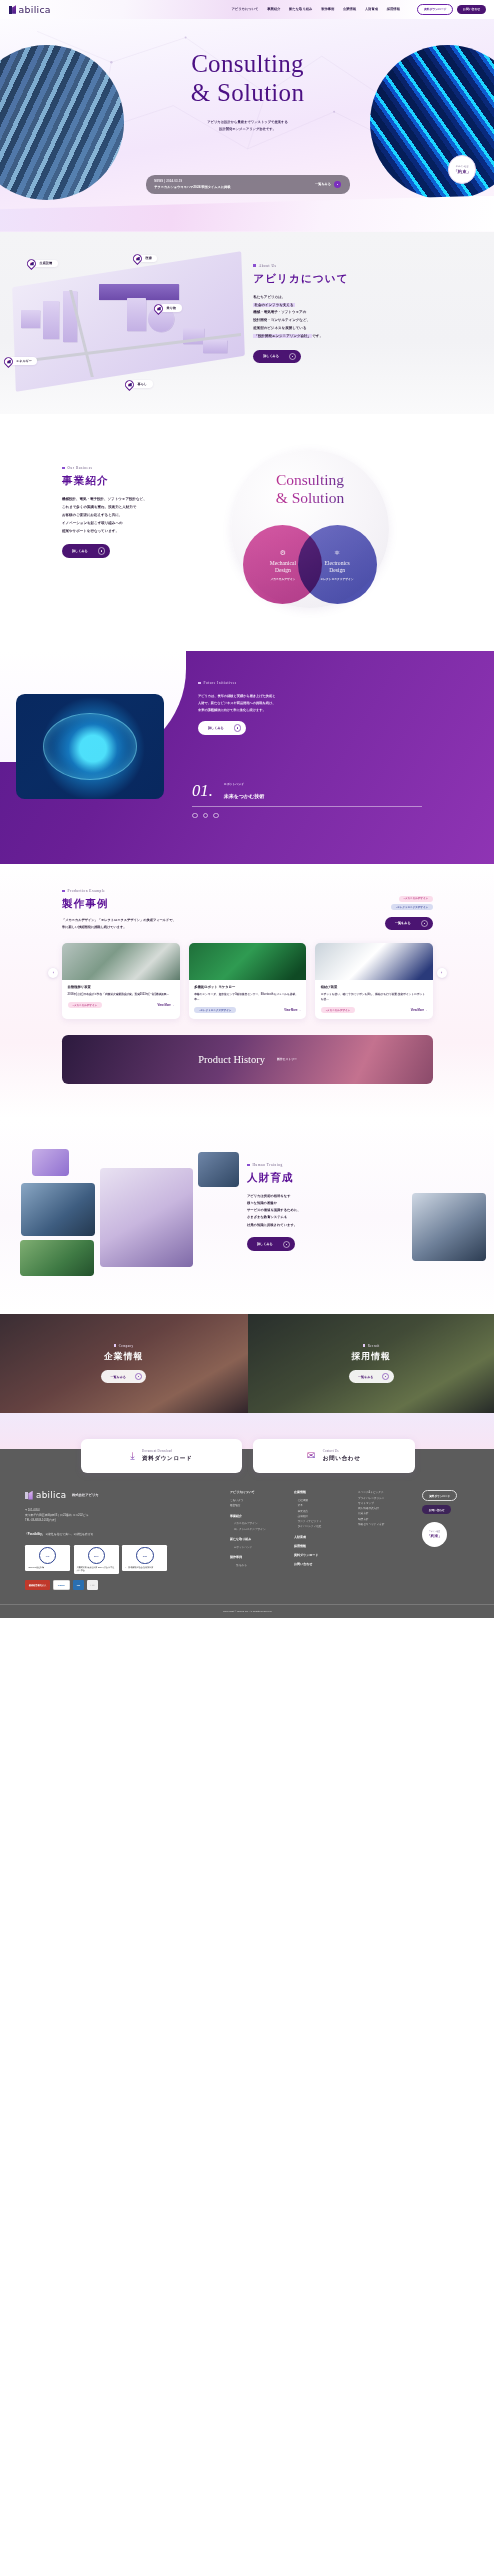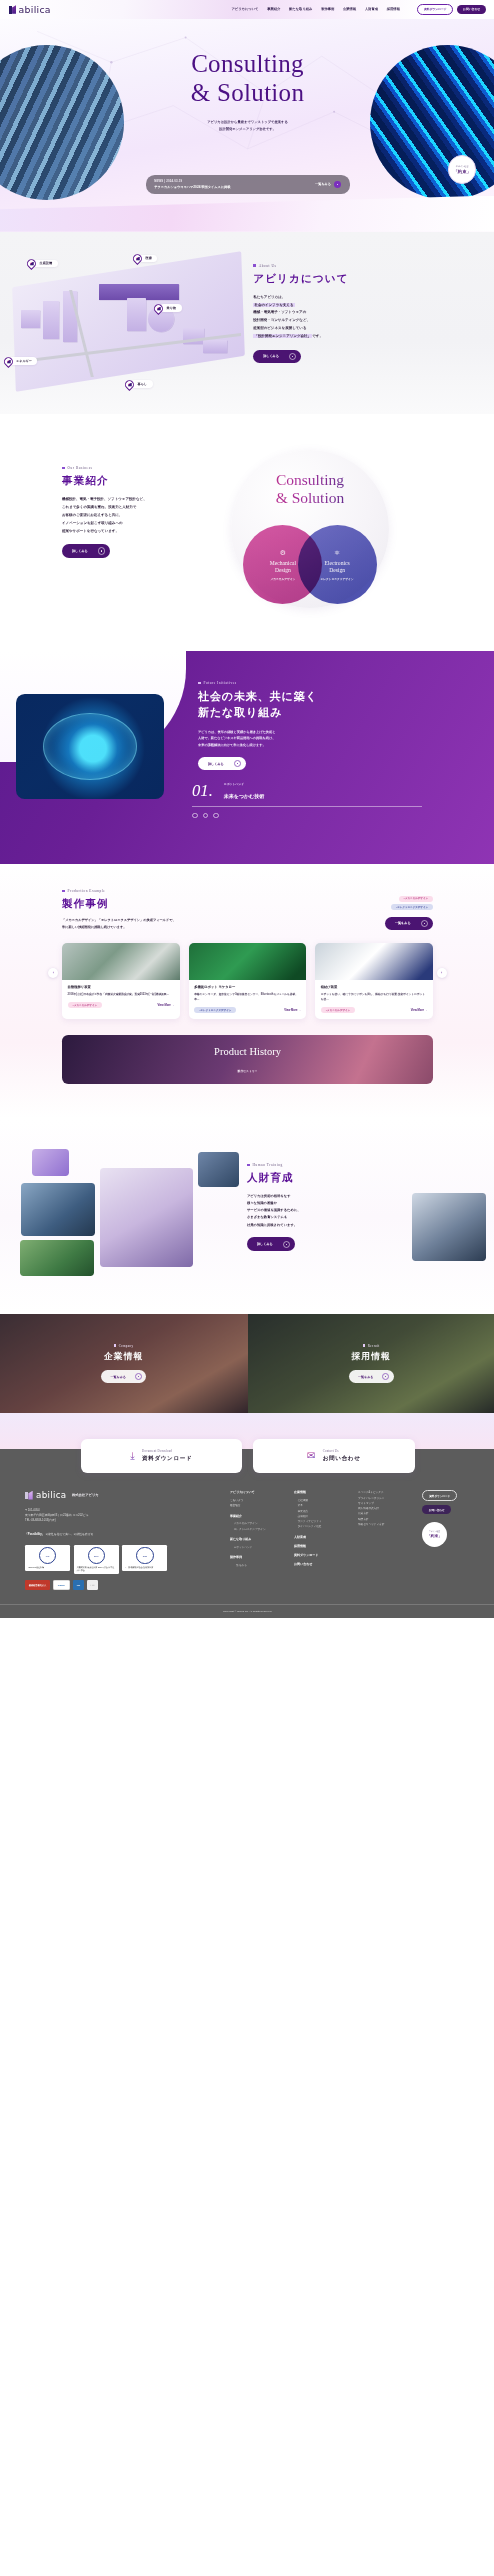--- a/index.html
+++ b/index.html
@@ -197,21 +197,21 @@
   .card-title { font-size:3.3px; font-weight:700; color:#231a2e; }
   .card-desc { margin-top:3.7px; font-size:2.7px; line-height:1.85; color:#5a4e68; font-weight:700; }
   .card-foot { margin-top:5px; display:flex; align-items:center; }
   .view-more { margin-left:auto; font-size:2.7px; color:#4b1472; font-weight:700; }
   .carousel-btn { position:absolute; top:25px; width:10px; height:10px; border-radius:50%;
     background:#fff; box-shadow:0 0.6px 3.1px rgba(120,90,160,.25); display:flex; align-items:center;
     justify-content:center; font-size:3.7px; color:#5b1096; }
   .cb-left { left:-13.6px; } .cb-right { right:-13.6px; }
   .prod-cta { width:371px; margin:16px auto 0; height:49px; border-radius:6.2px; overflow:hidden;
     position:relative; background:linear-gradient(115deg,#2c1a3e,#6b3a72 45%,#c4728f 80%,#8a4a6a); }
-  .prod-cta-in { position:absolute; inset:0; display:flex; flex-direction:column;
+  .prod-cta-in { position:absolute; inset:0; display:flex; 
     align-items:center; justify-content:center; gap:12px; }
   .prod-cta-t { font-family:"Liberation Serif","DejaVu Serif",serif; font-size:10.5px; color:#fff; }
   .prod-cta-s { font-size:2.8px; color:#f3e6f2; font-weight:700; }
 
   
   .sec-hr { position:relative; width:495px; padding:27px 0 35px;
     background:linear-gradient(180deg,#ffffff,#fcf8fd 50%,#ffffff); display:flex; }
   .hr-left { width:247px; position:relative; height:133px; }
   .ph { position:absolute; border-radius:3.7px; }
   .ph-a { left:32px; top:3.7px; width:37px; height:27px; background:linear-gradient(135deg,#c8b0e8,#8f6fd0); }
@@ -484,24 +484,20 @@
   </section>
 
   <section class="sec-future">
     <div class="fut-corner"></div>
     <div class="fut-photo"></div>
     <div class="fut-right">
       <div class="eyebrow eyebrow-w">
         <i></i>
         <span>Future Initiatives</span>
       </div>
-      <h2 class="fut-title">
-        <span>社会の未来、共に築く</span><br>
-        <span>新たな取り組み</span>
-      </h2>
       <div class="fut-body">
         <span>アビリカは、長年の経験と実績から磨き上げた技術と</span><br>
         <span>人財で、新たなビジネスや商品開発への挑戦を続け、</span><br>
         <span>未来の課題解決に向けて常に進化し続けます。</span>
       </div>
       <div class="btn-more btn-more-lite" style="margin-top:8px;">
         <span>詳しくみる</span>
         <span class="ring">
             <i></i>
           </span>

